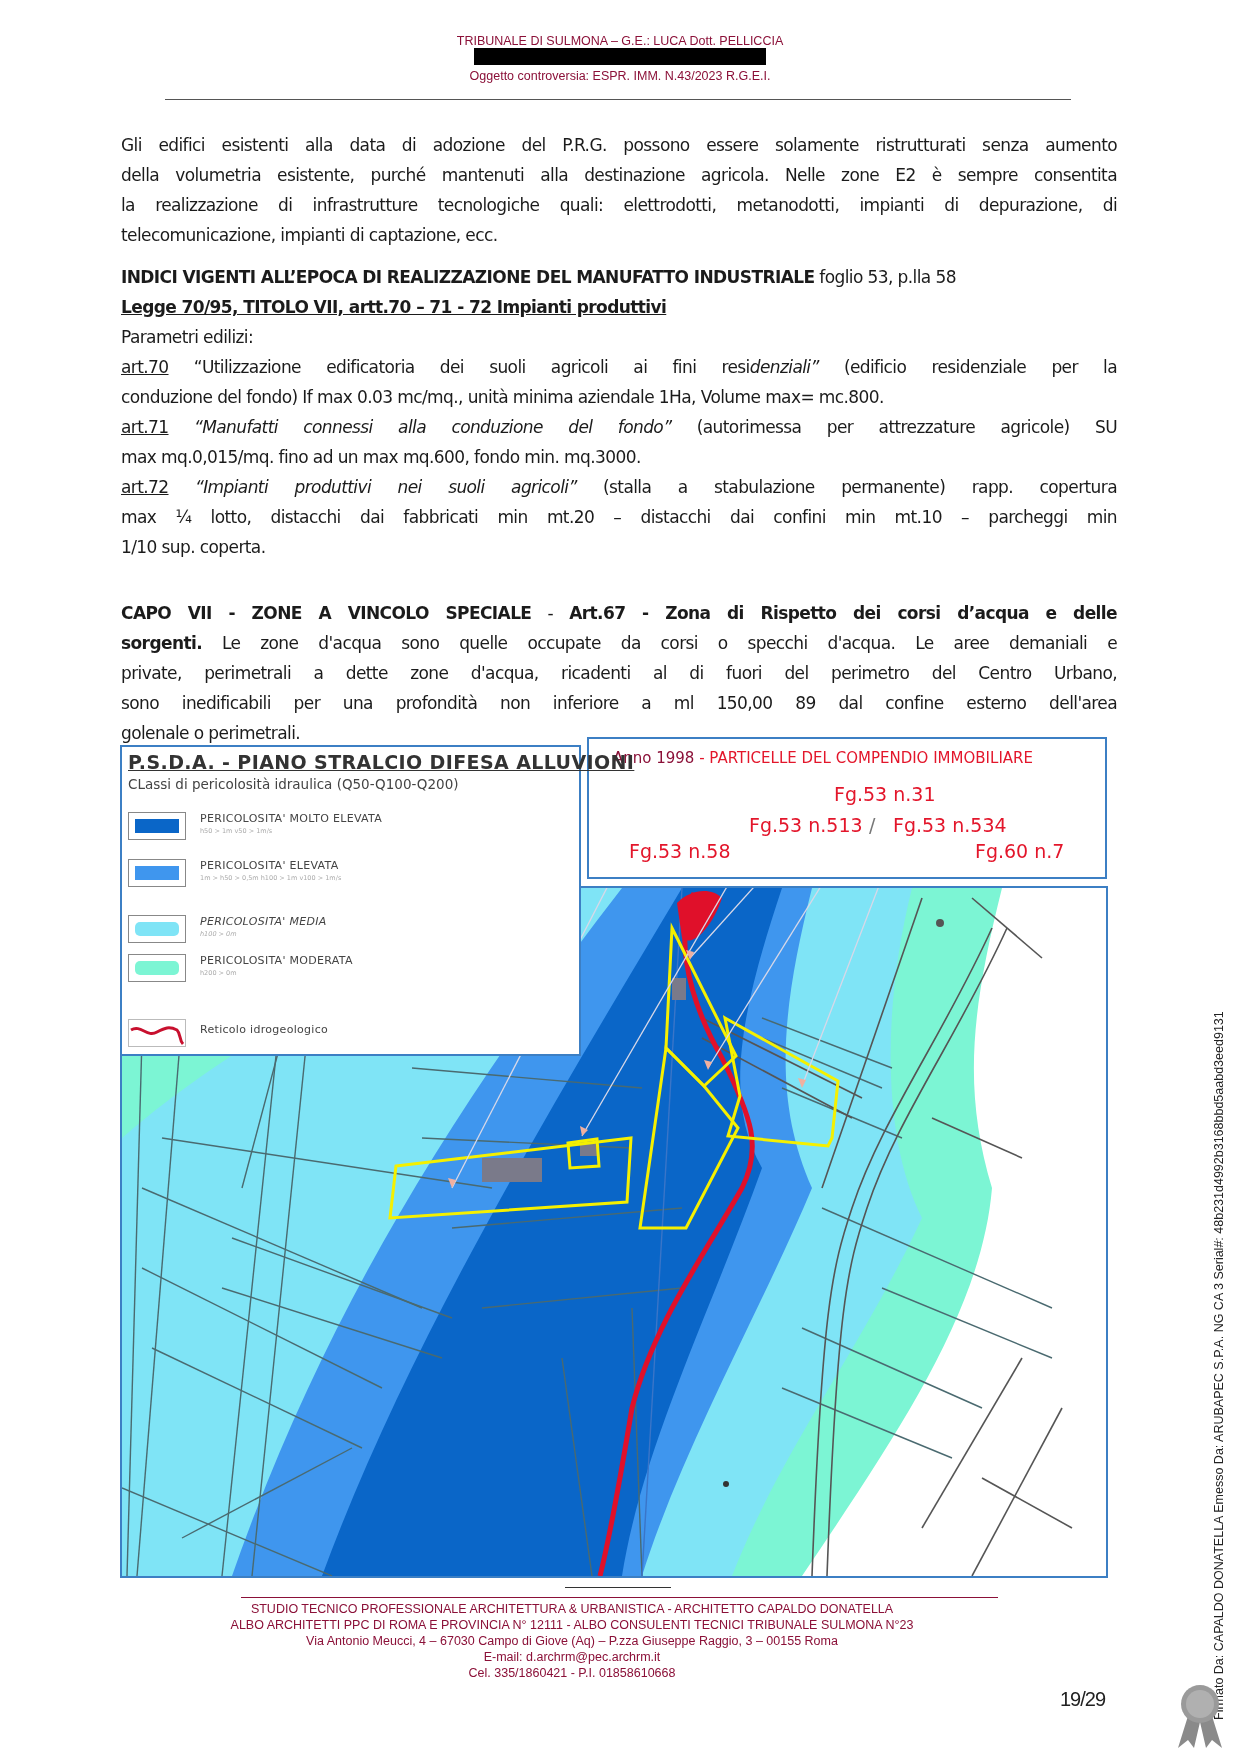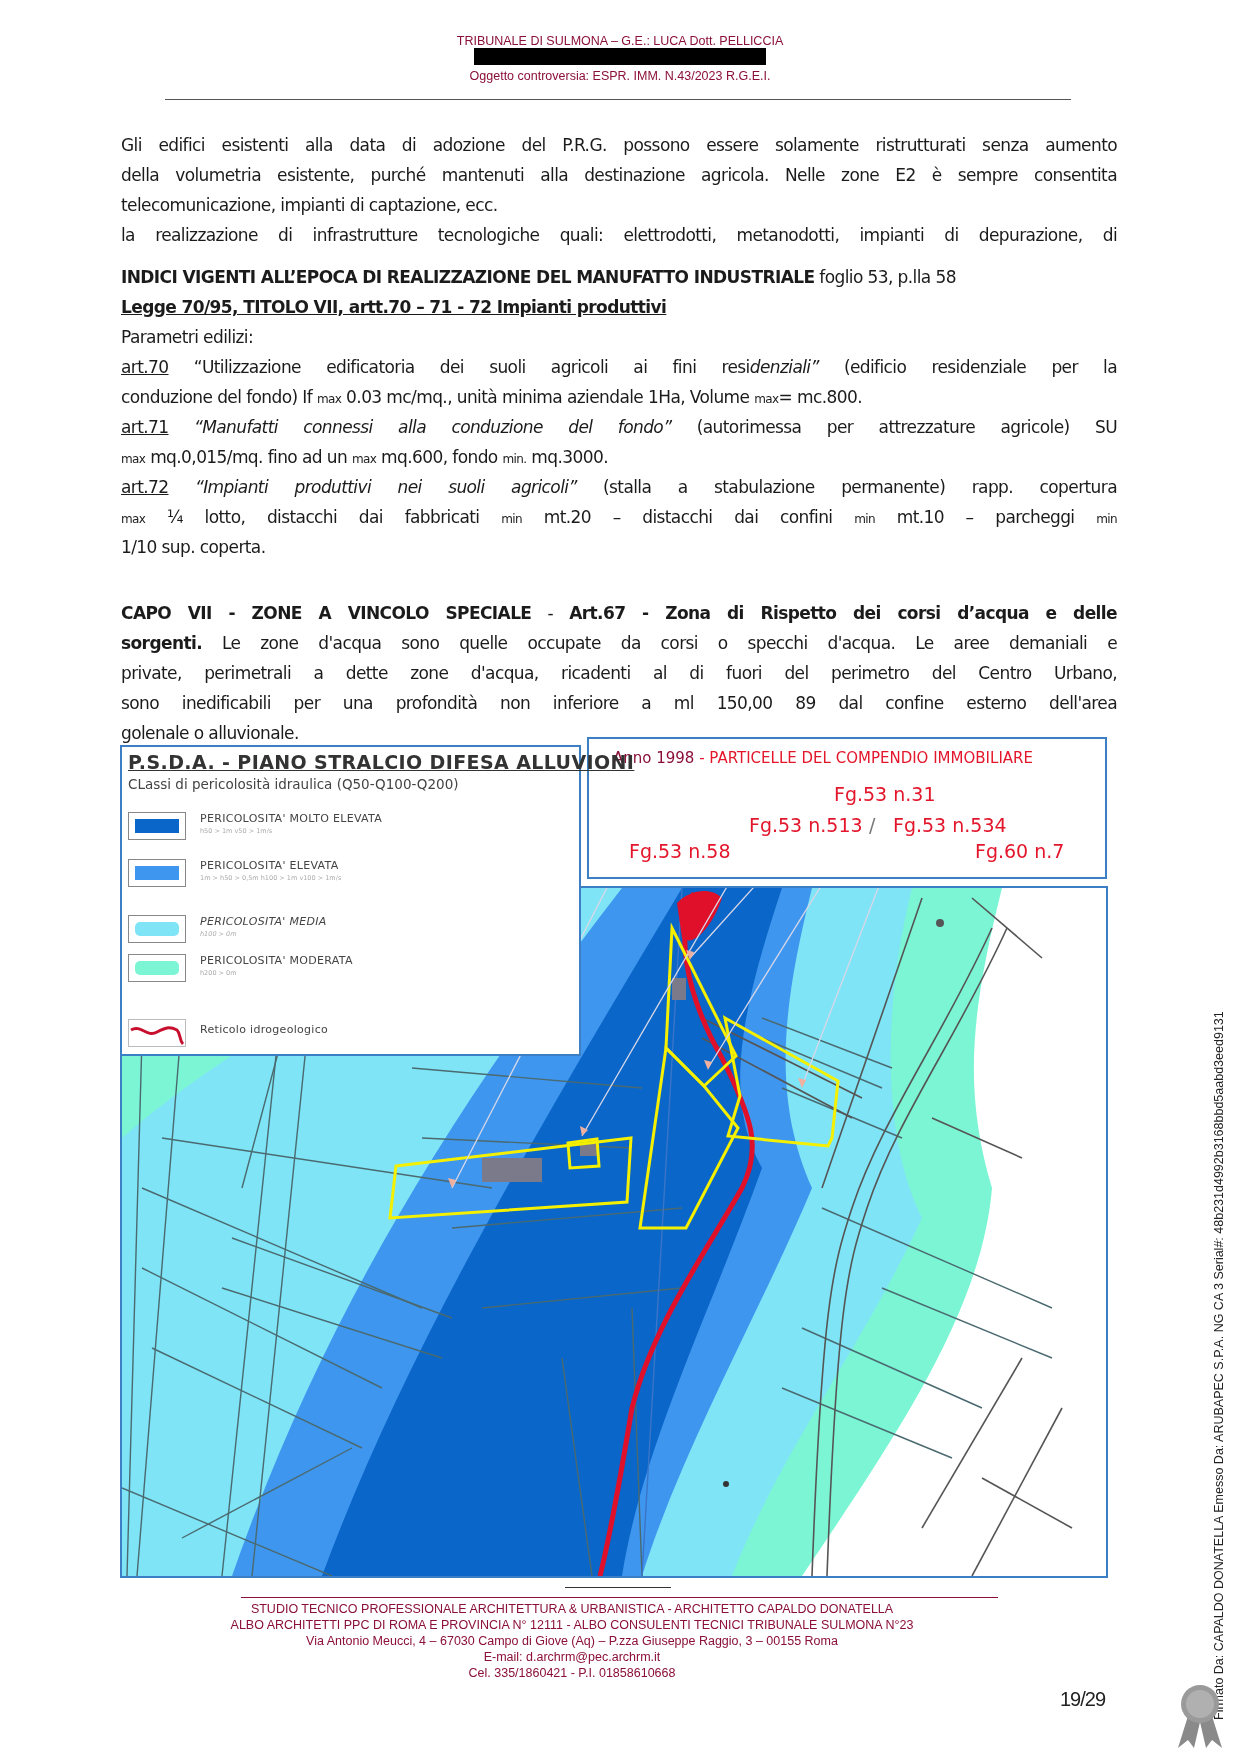--- a/index.html
+++ b/index.html
@@ -8,21 +8,21 @@
   .hdr1 { top:34px; }
   .redact { position:absolute; left:474px; top:48px; width:292px; height:17px; background:#000; }
   .hdr2 { top:69px; }
   .hrule { position:absolute; left:165px; top:99px; width:906px; height:1px; background:#555; }
   .body { position:absolute; left:121px; width:996px; font-family:"DejaVu Sans", sans-serif; font-size:17px; line-height:30px; color:#1b1b1b; letter-spacing:-0.6px; }
   .j { text-align:justify; text-align-last:justify; }
   .nl { text-align:left; text-align-last:left; }
   .bold { font-weight:bold; }
   .u { text-decoration:underline; }
   .it { font-style:italic; }
-  .sm { font-size:12px; }
+  .sm { font-size:17px; }
   .p1 { top:130px; }
   .p2 { top:262px; }
   .p3 { top:598px; }
   .line { display:block; height:30px; white-space:nowrap; overflow:hidden; }
   
   .legend { position:absolute; left:120px; top:745px; width:457px; height:307px; border:2px solid #3c7fc4; background:#fff; z-index:3; }
   .legend-title { position:absolute; left:6px; top:4px; font-family:"DejaVu Sans", sans-serif; font-weight:bold; font-size:19px; color:#333; text-decoration:underline; letter-spacing:0.4px; white-space:nowrap; }
   .legend-sub { position:absolute; left:6px; top:29px; font-family:"DejaVu Sans", sans-serif; font-size:13.5px; color:#444; white-space:nowrap; }
   .lg-item { position:absolute; left:6px; width:440px; height:40px; }
   .lg-sw { position:absolute; left:0; top:0; width:56px; height:26px; border:1px solid #888; background:#fff; }
@@ -46,22 +46,22 @@
 <body>
 
 <div class="hdr hdr1">TRIBUNALE DI SULMONA – G.E.: LUCA Dott. PELLICCIA</div>
 <div class="redact"></div>
 <div class="hdr hdr2">Oggetto controversia: ESPR. IMM. N.43/2023 R.G.E.I.</div>
 <div class="hrule"></div>
 
 <div class="body p1">
   <span class="line j">Gli edifici esistenti alla data di adozione del P.R.G. possono essere solamente ristrutturati senza aumento</span>
   <span class="line j">della volumetria esistente, purché mantenuti alla destinazione agricola. Nelle zone E2 è sempre consentita</span>
+  <span class="line j">la realizzazione di infrastrutture tecnologiche quali: elettrodotti, metanodotti, impianti di depurazione, di</span>
   <span class="line nl">telecomunicazione, impianti di captazione, ecc.</span>
-  <span class="line j">la realizzazione di infrastrutture tecnologiche quali: elettrodotti, metanodotti, impianti di depurazione, di</span>
 </div>
 
 <div class="body p2">
   <div class="line nl">
     <span class="bold">INDICI VIGENTI ALL’EPOCA DI REALIZZAZIONE DEL MANUFATTO INDUSTRIALE</span><span> foglio 53, p.lla 58</span>
   </div>
   <div class="line nl bold u">Legge 70/95, TITOLO VII, artt.70 – 71 - 72 Impianti produttivi</div>
   <div class="line nl">Parametri edilizi:</div>
 
   <div class="line j">
@@ -89,21 +89,21 @@
 
 <div class="body p3">
   <div class="line j">
     <span class="bold">CAPO VII - ZONE A VINCOLO SPECIALE</span><span> - </span><span class="bold">Art.67 - Zona di Rispetto dei corsi d’acqua e delle</span>
   </div>
   <div class="line j">
     <span class="bold">sorgenti.</span><span> Le zone d'acqua sono quelle occupate da corsi o specchi d'acqua. Le aree demaniali e</span>
   </div>
   <div class="line j">private, perimetrali a dette zone d'acqua, ricadenti al di fuori del perimetro del Centro Urbano,</div>
   <div class="line j">sono inedificabili per una profondità non inferiore a ml 150,00 89 dal confine esterno dell'area</div>
-  <div class="line nl">golenale o alluvionale.</div>
+  <div class="line nl">golenale o perimetrali.</div>
 </div>
 
 <div class="map">
   <svg width="984" height="688" viewBox="0 0 984 688">
     <rect x="0" y="0" width="984" height="688" fill="#ffffff"></rect>
 
     <path d="M0,130 C120,40 300,0 420,-10 L880,0 C850,120 840,200 870,300 C860,420 780,540 680,688 L0,688 Z" fill="#7cf5d4"></path>
 
     <path d="M0,250 C150,120 320,60 430,0 L790,0 C760,120 760,250 800,330 C740,460 660,560 610,688 L0,688 Z" fill="#7fe4f6"></path>
 

